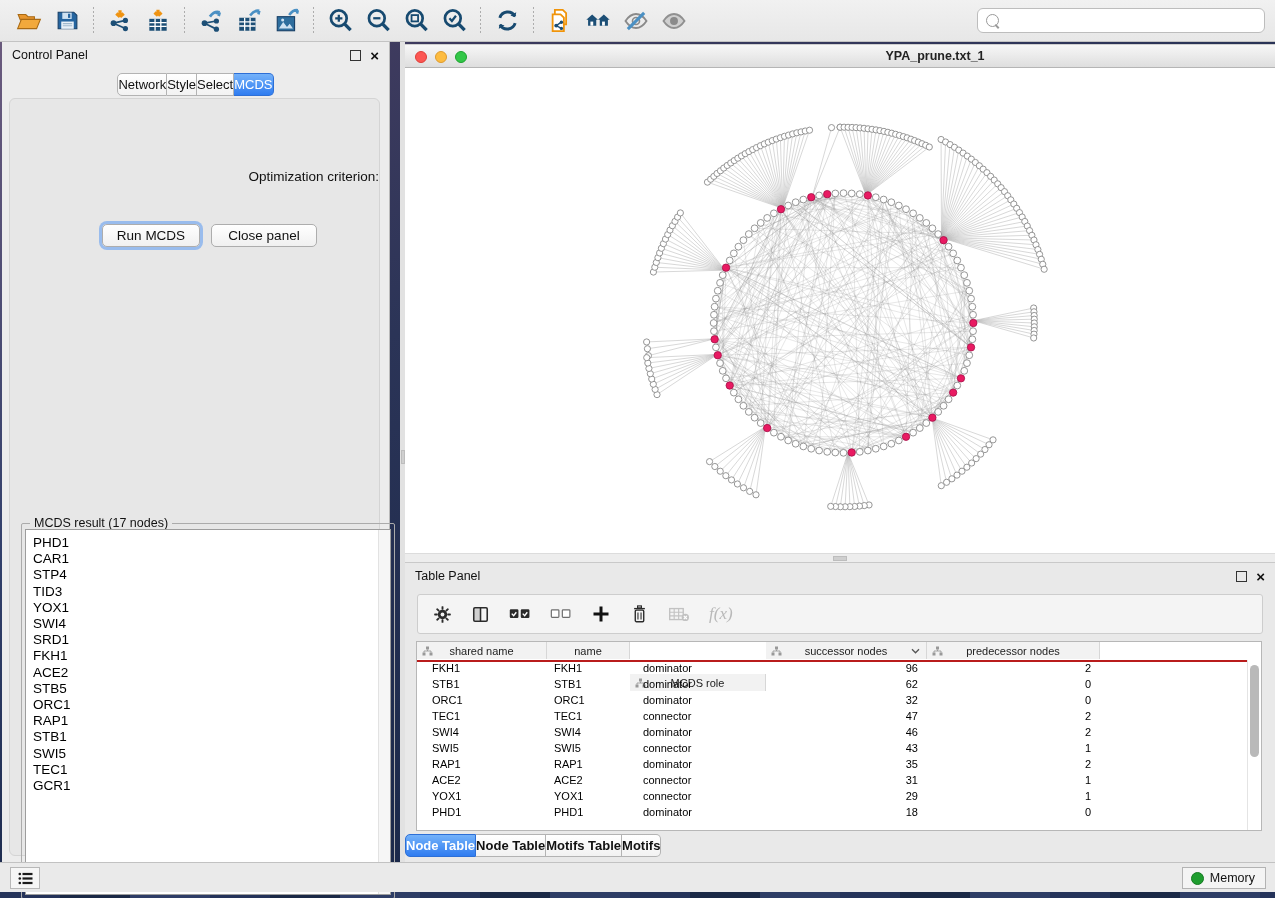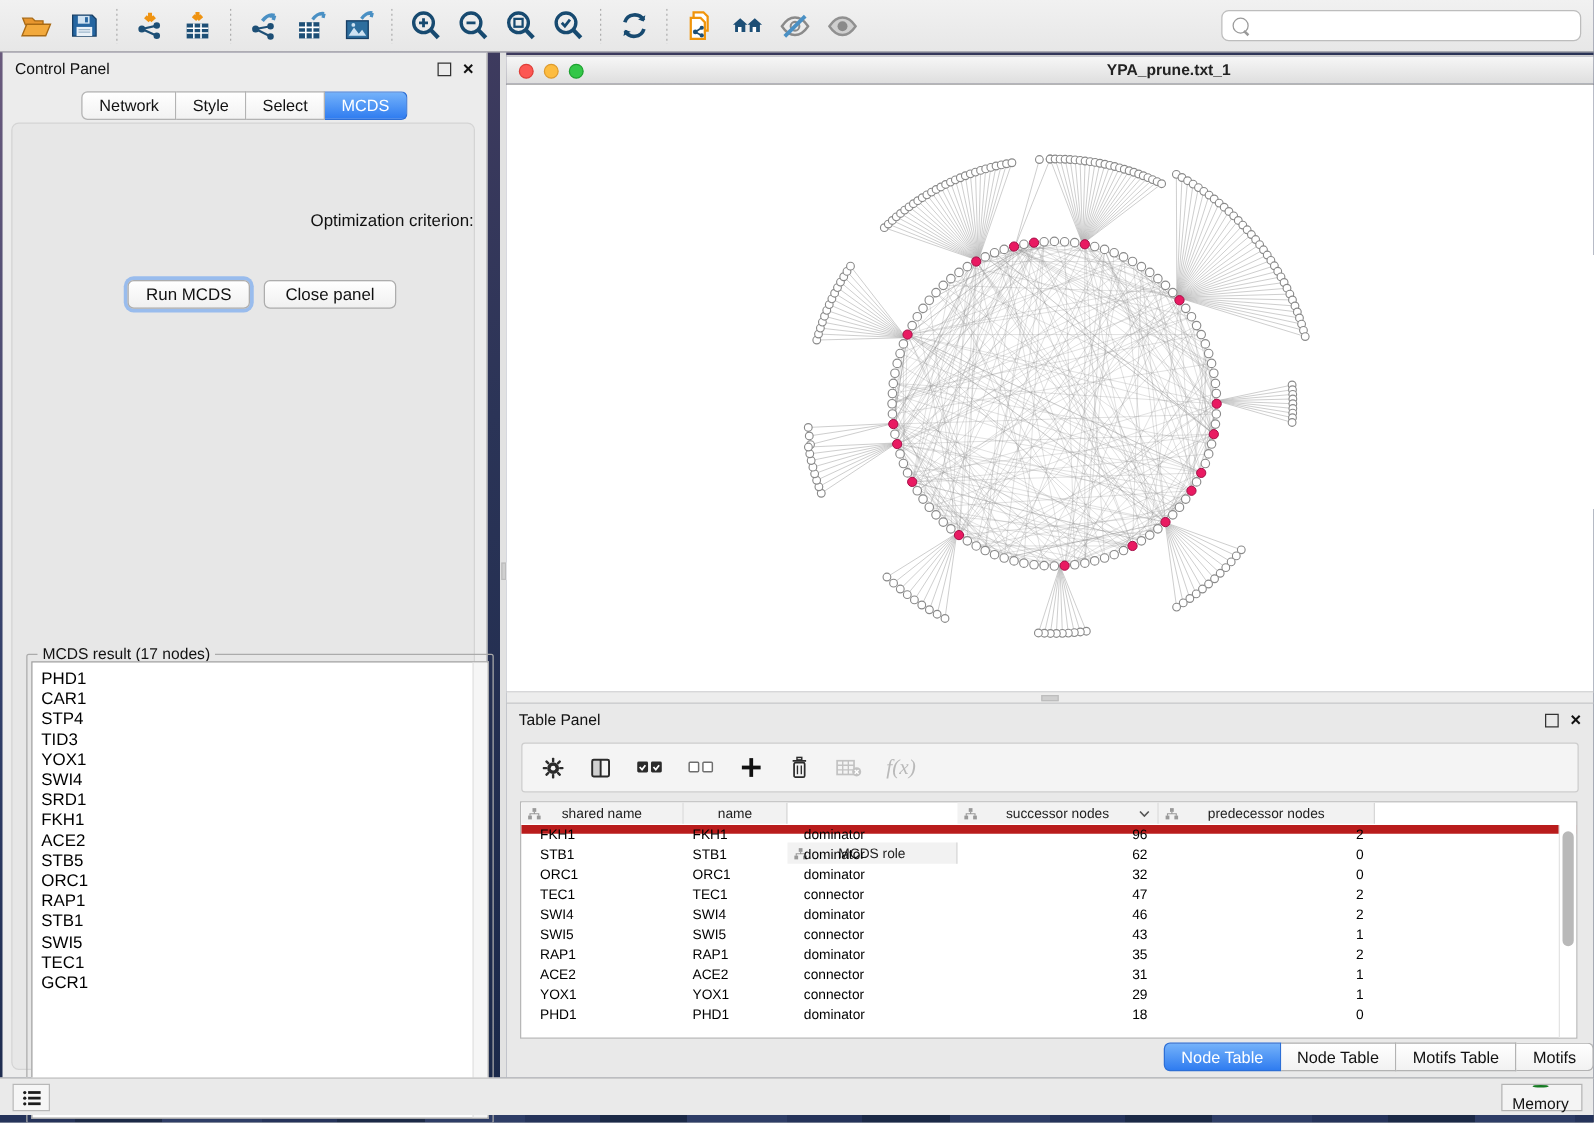--- a/index.html
+++ b/index.html
@@ -31,21 +31,21 @@
   
   .cpanel{left:2px;top:42px;width:388px;height:820px;background:#ececec;border-right:1px solid #b9b9b9;box-sizing:border-box;}
   .panel-titlebar{position:absolute;left:0;top:0;right:0;height:26px;display:flex;align-items:center;padding:0 10px;box-sizing:border-box;}
   .panel-title{font-size:12.5px;color:#111;}
   .panel-icons{margin-left:auto;display:flex;align-items:center;gap:9px;}
   .float-ico{width:9px;height:9px;border:1.4px solid #333;background:transparent;}
   .close-ico{font-size:15px;font-weight:bold;color:#111;line-height:9px;}
 
   .seg{display:inline-flex;}
   .seg .tab{background:linear-gradient(#ffffff,#f2f2f2);border:1px solid #b3b3b3;border-left-width:0;
-    padding:3px 13px;font-size:13px;color:#111;white-space:nowrap;}
+    padding:3px 0;font-size:13px;color:#111;white-space:nowrap;}
   .seg .tab:first-child{border-left-width:1px;border-radius:5px 0 0 5px;}
   .seg .tab:last-child{border-radius:0 5px 5px 0;}
   .seg .tab.active{background:linear-gradient(#74b2fa,#2f7cf0);color:#fff;border-color:#2d6fd6;}
 
   .cp-tabs{position:absolute;left:0;right:0;top:31px;text-align:center;}
   .inner-surface{position:absolute;left:7px;right:9px;top:56px;bottom:6px;background:#e7e7e7;
     border:1px solid #d4d4d4;border-radius:6px;}
   .opt-label{position:absolute;left:0;right:0;top:70px;text-align:right;font-size:13.5px;color:#111;}
   .dropdown{position:absolute;left:42px;top:92px;width:316px;height:24px;background:#fff;border:1px solid #ababab;
     border-radius:5px;display:flex;align-items:center;box-sizing:border-box;}
@@ -83,43 +83,43 @@
   .h-split{left:405px;top:553px;width:870px;height:10px;background:#ededed;border-top:1px solid #dcdcdc;border-bottom:1px solid #c9c9c9;box-sizing:border-box;}
   .h-split-handle{position:absolute;left:428px;top:2px;width:14px;height:5px;background:#cfcfcf;border:1px solid #bdbdbd;box-sizing:border-box;}
 
   
   .tpanel{left:405px;top:563px;width:870px;height:299px;background:#e9e9e9;}
   .tp-toolbar{position:absolute;left:12px;right:12px;top:31px;height:40px;background:#f4f4f4;border:1px solid #cdcdcd;
     border-radius:3px;display:flex;align-items:center;gap:19px;padding-left:15px;box-sizing:border-box;}
   .fx{font-family:"Liberation Serif","DejaVu Serif",serif;font-style:italic;font-size:17px;color:#b9b9b9;}
 
   .tbl{position:absolute;left:11px;right:13px;top:78px;height:190px;background:#fff;border:1px solid #b7b7b7;box-sizing:border-box;overflow:hidden;}
-  .tbl-header{position:absolute;left:0;top:0;right:0;height:18px;display:flex;border-bottom:7px solid #b91c1c;background:#fff;}
+  .tbl-header{position:absolute;left:0;top:0;right:0;height:18px;display:flex;border-bottom:2px solid #b91c1c;background:#fff;}
   .th{position:relative;height:17px;background:#f2f2f2;border-right:1px solid #d7d7d7;box-sizing:border-box;
     display:flex;align-items:center;justify-content:center;font-size:11px;color:#222;flex:0 0 auto;}
   .th .hicon{position:absolute;left:5px;top:4px;}
   .th .sort{position:absolute;right:6px;top:6px;}
   .tbl-body{position:absolute;left:0;top:18px;right:13px;bottom:0;}
   .tr{display:flex;height:16px;align-items:center;}
   .td{font-size:11px;color:#000;box-sizing:border-box;flex:0 0 auto;white-space:nowrap;overflow:hidden;}
   .td.left{padding-left:15px;text-align:left;}
   .td.left2{padding-left:7px;}
   .td.left3{padding-left:13px;}
   .td.right{text-align:right;padding-right:9px;}
   .tbl-scroll{position:absolute;right:0;top:18px;bottom:0;width:13px;background:#fff;border-left:1px solid #e4e4e4;}
   .tbl-thumb{position:absolute;left:2px;top:5px;width:9px;height:92px;border-radius:5px;background:#b9b9b9;}
 
-  .bottom-tabs{position:absolute;left:0;right:0;top:271px;text-align:right;}
+  .bottom-tabs{position:absolute;left:0;right:0;top:271px;text-align:left;font-weight:bold;}
 
   
   .statusbar{left:0;top:862px;width:1275px;height:30px;background:#eaeaea;border-top:1px solid #c2c2c2;box-sizing:border-box;}
   .sb-btn{position:absolute;left:10px;top:4px;width:30px;height:22px;background:#f6f6f6;border:1px solid #b8b8b8;
     display:flex;align-items:center;justify-content:center;box-sizing:border-box;}
   .mem-btn{position:absolute;right:9px;top:4px;height:22px;padding:0 10px 0 8px;background:#f4f4f4;border:1px solid #b3b3b3;
-    display:flex;align-items:center;gap:6px;font-size:12.5px;color:#111;box-sizing:border-box;flex-direction:column;}
+    display:flex;align-items:center;gap:6px;font-size:12.5px;color:#111;box-sizing:border-box;}
   .mem-dot{width:13px;height:13px;border-radius:50%;background:#1f9d2f;border:1px solid #157a22;box-sizing:border-box;}
 </style>
 </head>
 <body>
 
 <div class="abs toolbar">
   <div class="tb-btn">
     <svg width="26" height="26" viewBox="0 0 24 24">
       <path d="M2 6 h7 l2 2 h6 v3 H4 Z" fill="#e8962e" stroke="#a96a14" stroke-width="1"></path>
       <path d="M1.5 19 L5 10.5 H22.5 L19 19 Z" fill="#f2a93c" stroke="#a96a14" stroke-width="1"></path>

